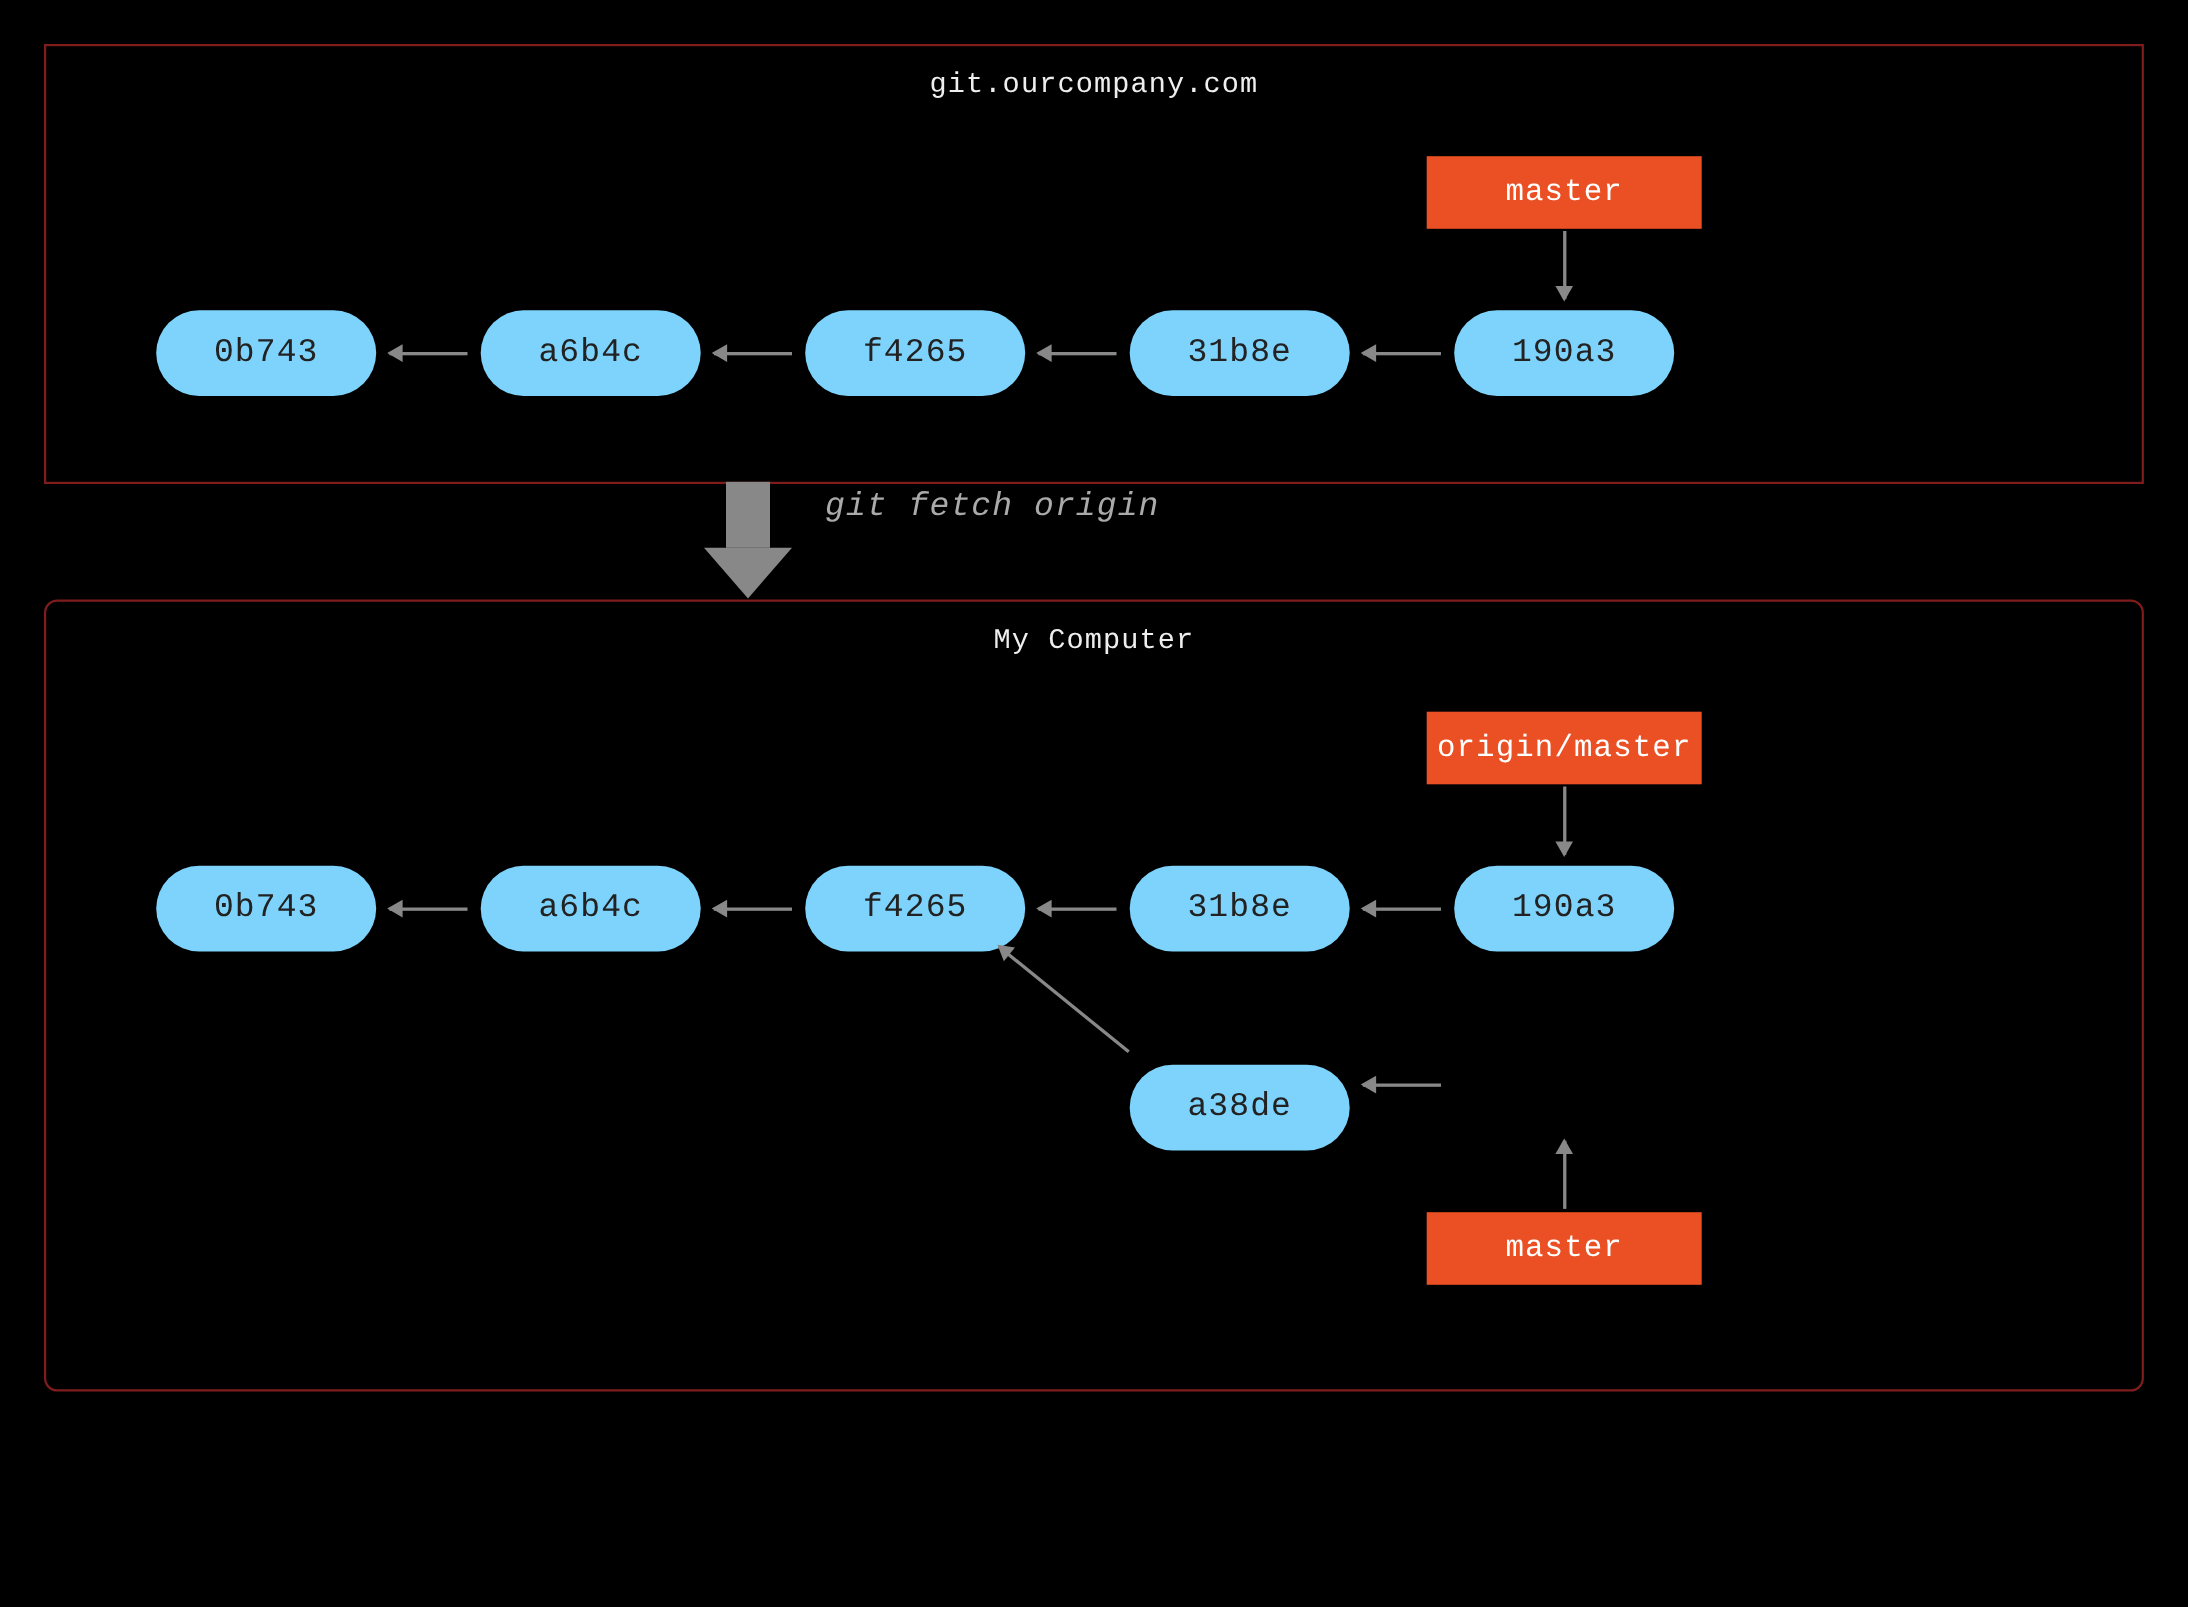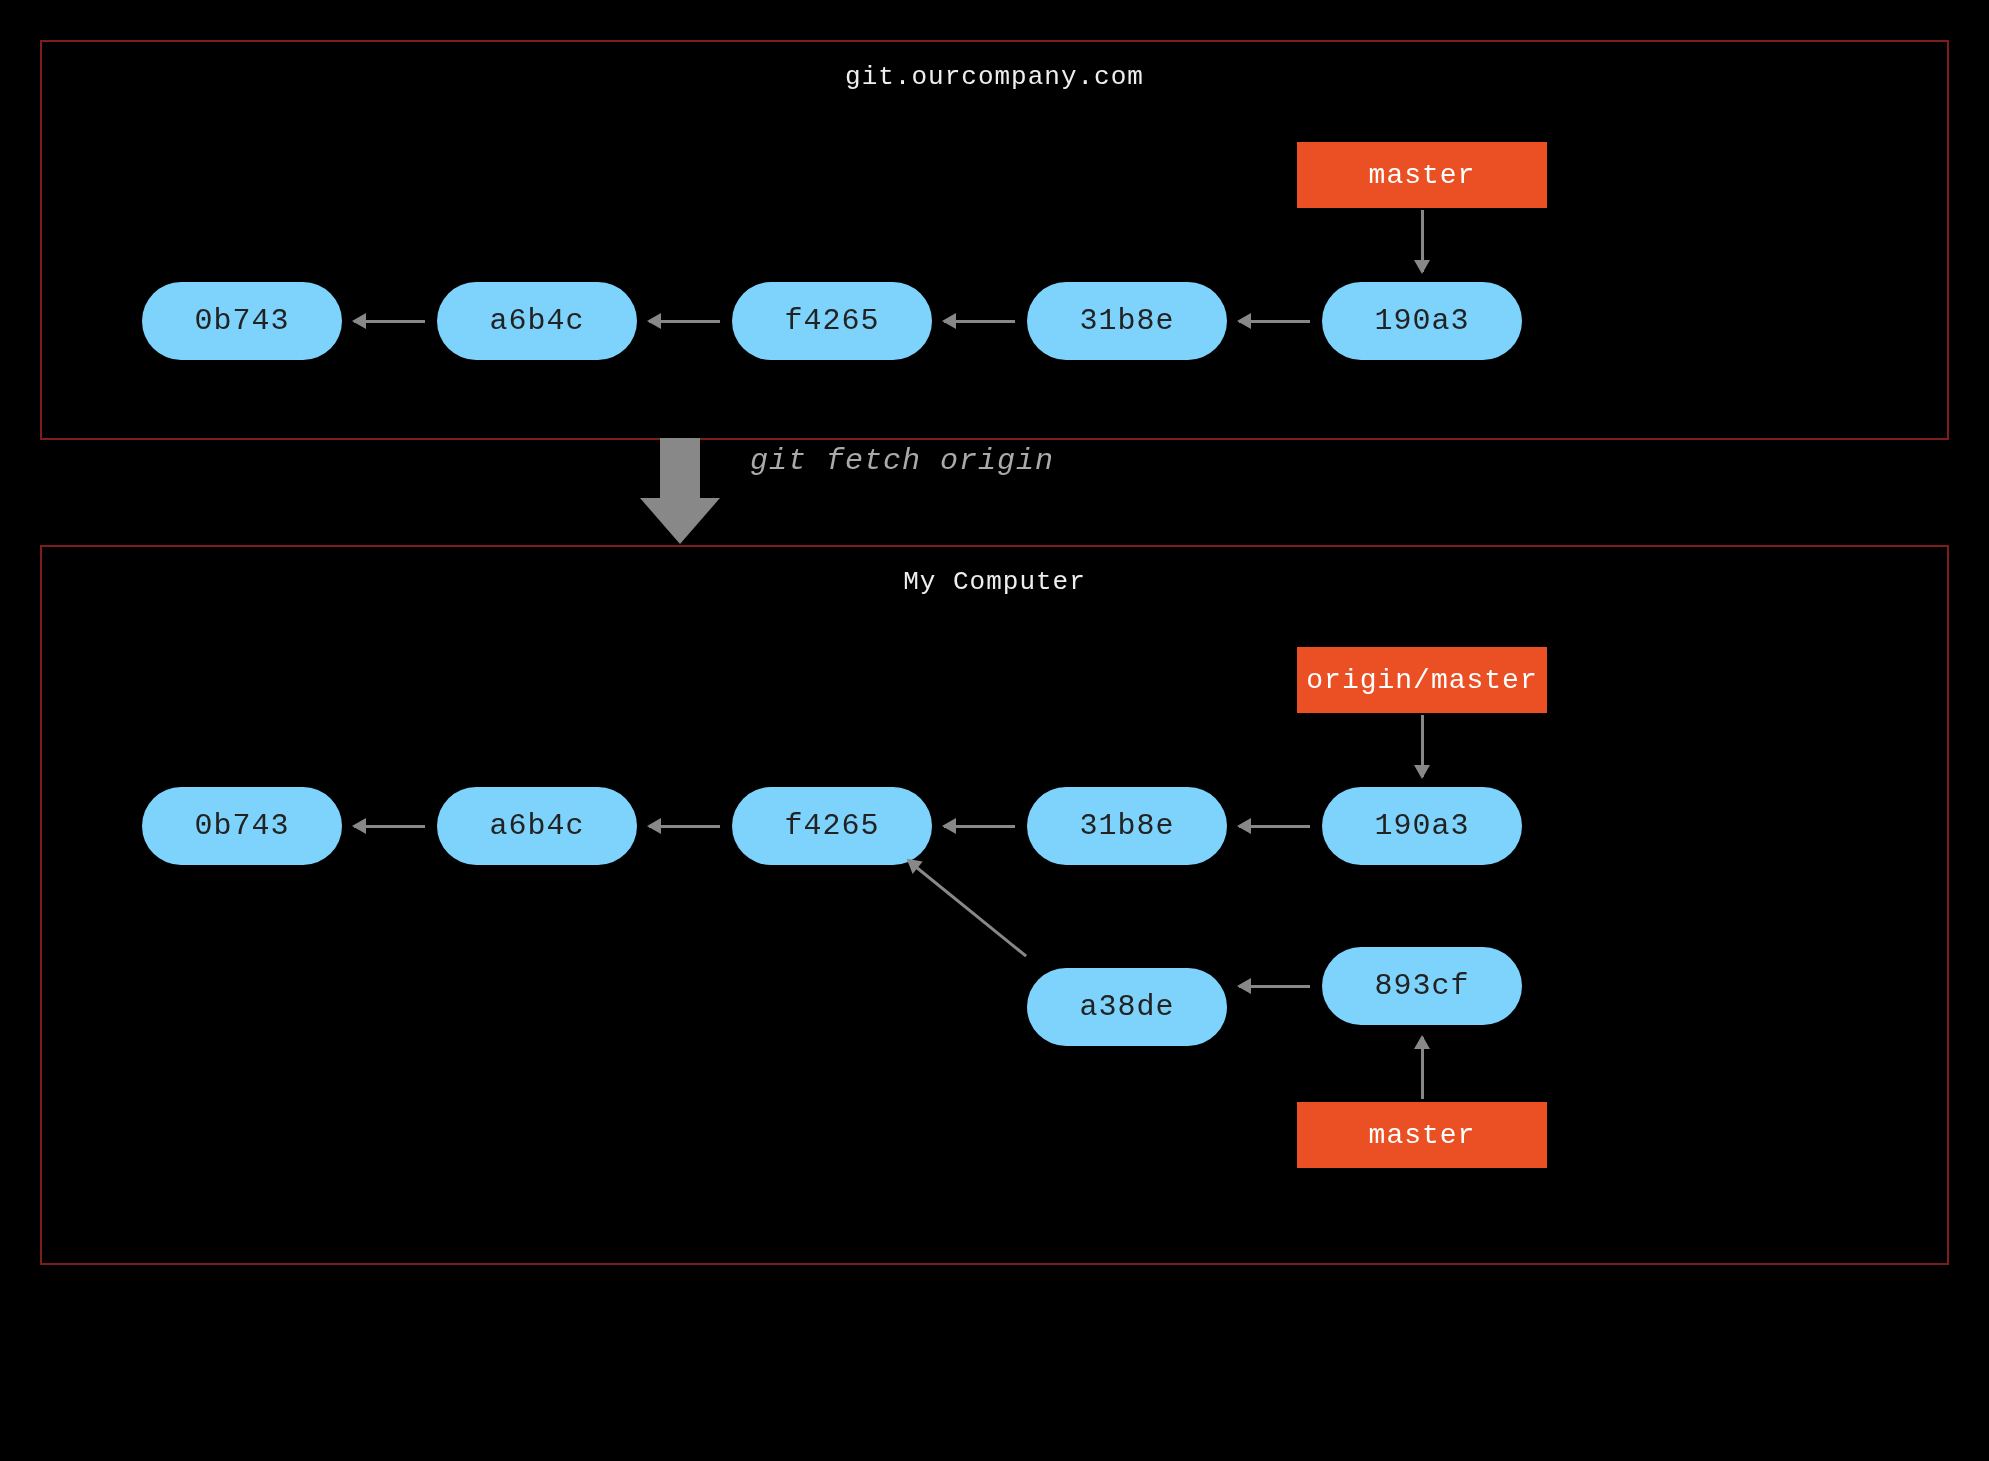--- a/index.html
+++ b/index.html
@@ -32,20 +32,21 @@
     }
 
     .remote-panel {
       height: 400px;
       margin-bottom: 0;
     }
 
     .local-panel {
       height: 720px;
       margin-top: 105px;
+      border-radius: 12px;
     }
 
     .commit {
       position: absolute;
       background: #7dd3fc;
       color: #222;
       width: 200px;
       height: 78px;
       border-radius: 39px;
       display: flex;
@@ -216,21 +217,20 @@
     <div class="commit" style="left:690px; top:240px;">f4265</div>
     <div class="commit" style="left:985px; top:240px;">31b8e</div>
     <div class="commit" style="left:1280px; top:240px;">190a3</div>
 
     <div class="arrow-h" style="left:312px; top:278px; width:71px;"></div>
     <div class="arrow-h" style="left:607px; top:278px; width:71px;"></div>
     <div class="arrow-h" style="left:902px; top:278px; width:71px;"></div>
     <div class="arrow-h" style="left:1197px; top:278px; width:71px;"></div>
 
     <div class="commit" style="left:985px; top:421px;">a38de</div>
-    <div class="commit" style="left:1280px; top:400px;">893cf</div>
 
     <div class="arrow-h" style="left:1197px; top:438px; width:71px;"></div>
 
     <div class="arrow-diag" style="left:866px; top:312px; width:152px; transform: rotate(39deg);"></div>
 
     <div class="branch-label" style="left:1255px; top:555px;">master</div>
 
     <div class="arrow-v-up" style="left:1379px; top:490px; height:62px;"></div>
   </div>
 

